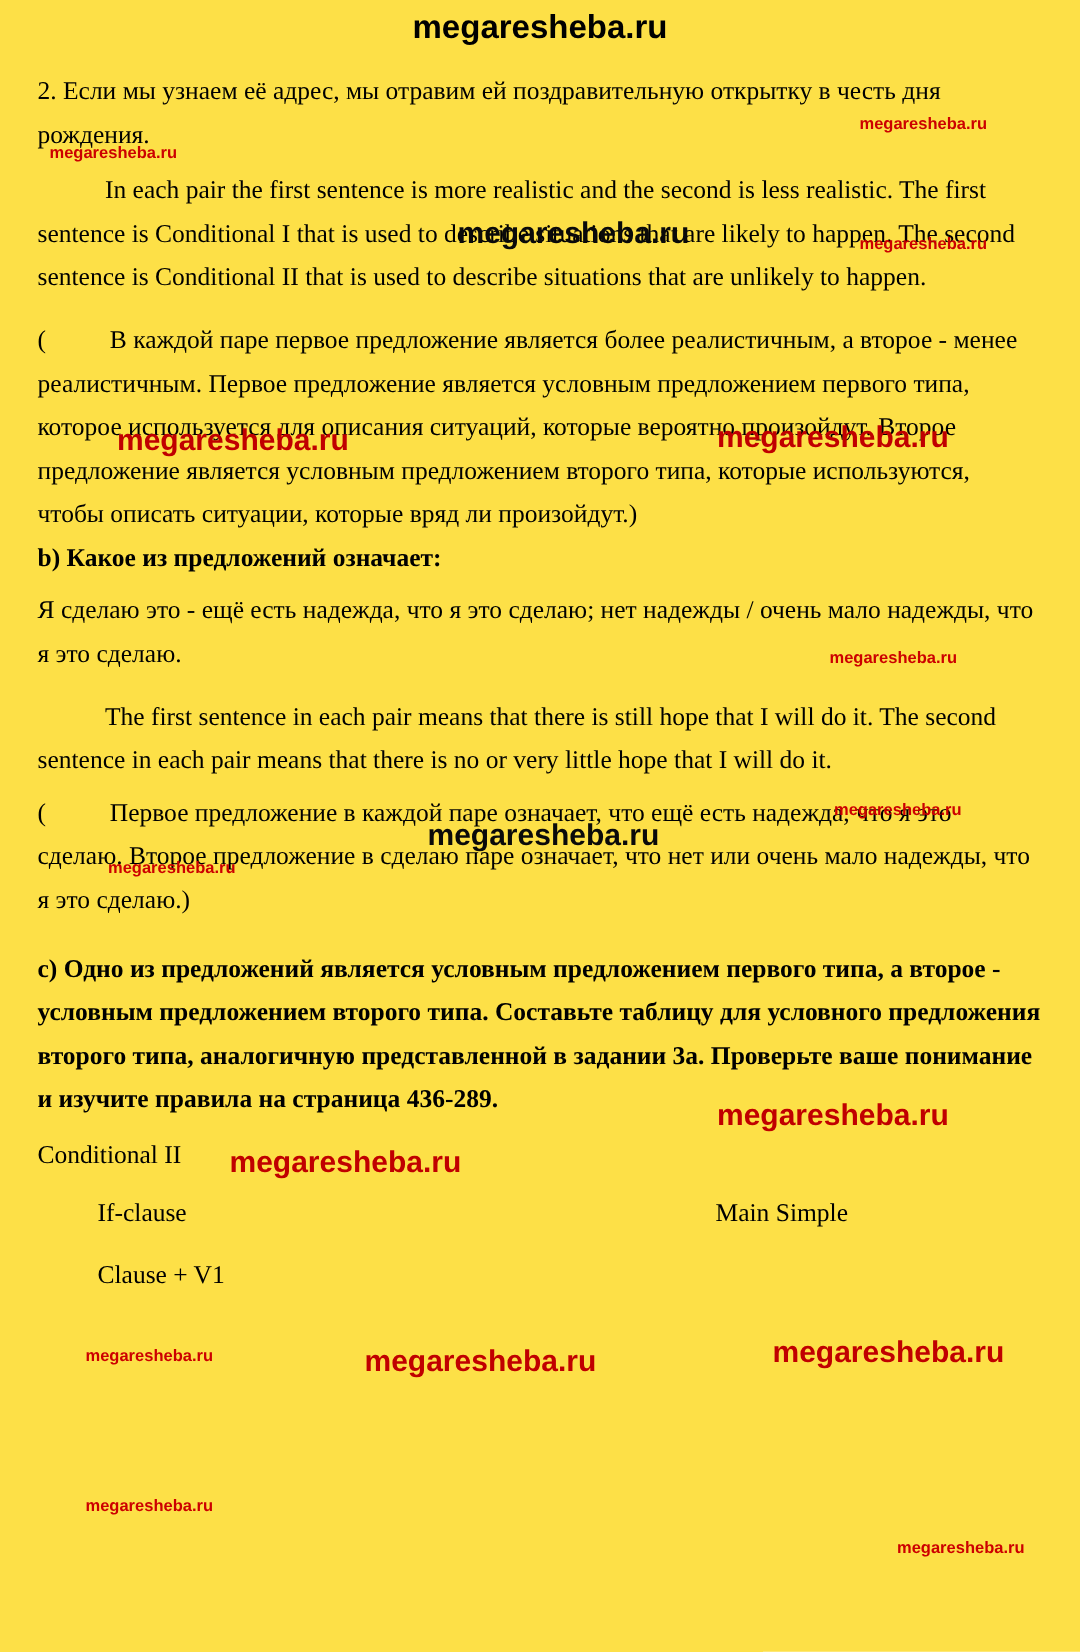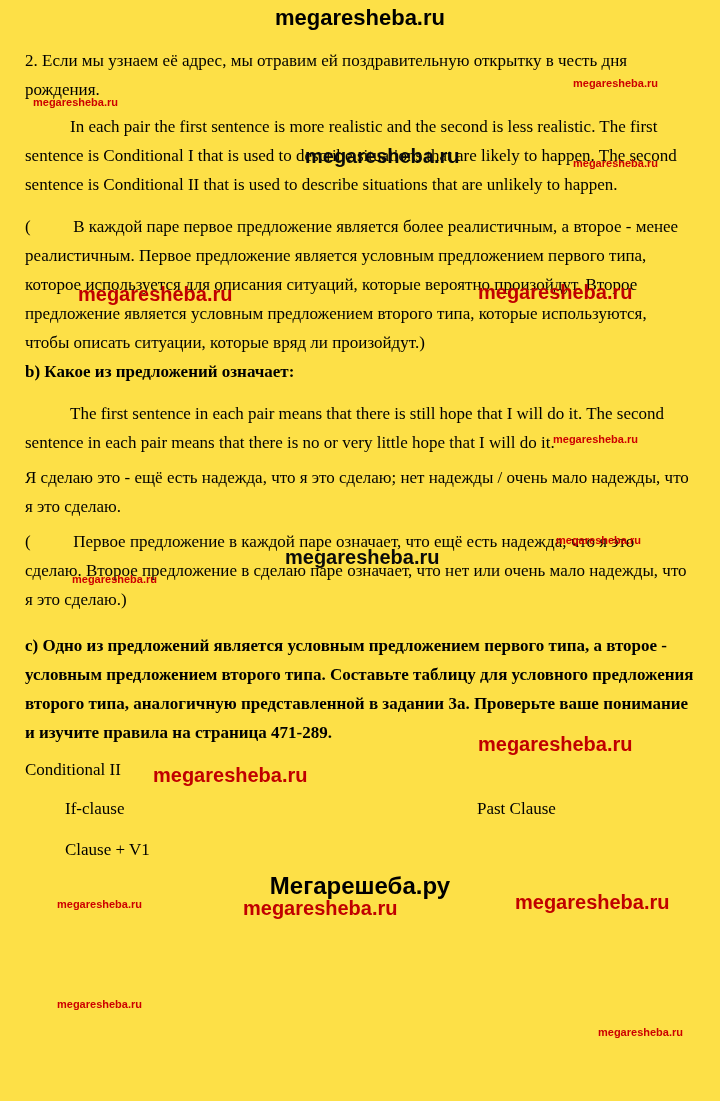--- a/index.html
+++ b/index.html
@@ -67,40 +67,39 @@
 
   <p class="para" style="margin-top:15px">2. Если мы узнаем её адрес, мы отравим ей поздравительную открытку в честь дня рождения.</p>
 
 
   <p class="para indent" style="margin-top:8px">In each pair the first sentence is more realistic and the second is less realistic. The first sentence is Conditional I that is used to describe situations that are likely to happen. The second sentence is Conditional II that is used to describe situations that are unlikely to happen.</p>
 
   <p class="para prewrap" style="margin-top:13px">(          В каждой паре первое предложение является более реалистичным, а второе - менее реалистичным. Первое предложение является условным предложением первого типа, которое используется для описания ситуаций, которые вероятно произойдут. Второе предложение является условным предложением второго типа, которые используются, чтобы описать ситуации, которые вряд ли произойдут.)</p>
 
   <p class="para bold" style="margin-top:0">b) Какое из предложений означает:</p>
 
+  <p class="para" style="margin-top:6px">Я сделаю это - ещё есть надежда, что я это сделаю; нет надежды / очень мало надежды, что я это сделаю.</p>
+
   <p class="para indent" style="margin-top:13px">The first sentence in each pair means that there is still hope that I will do it. The second sentence in each pair means that there is no or very little hope that I will do it.</p>
-
-  <p class="para" style="margin-top:6px">Я сделаю это - ещё есть надежда, что я это сделаю; нет надежды / очень мало надежды, что я это сделаю.</p>
 
   <p class="para prewrap" style="margin-top:6px">(          Первое предложение в каждой паре означает, что ещё есть надежда, что я это сделаю. Второе предложение в сделаю паре означает, что нет или очень мало надежды, что я это сделаю.)</p>
 
-  <p class="para bold" style="margin-top:17px">c) Одно из предложений является условным предложением первого типа, а второе - условным предложением второго типа. Составьте таблицу для условного предложения второго типа, аналогичную представленной в задании 3a. Проверьте ваше понимание и изучите правила на страница 471-289.</p>
+  <p class="para bold" style="margin-top:17px">c) Одно из предложений является условным предложением первого типа, а второе - условным предложением второго типа. Составьте таблицу для условного предложения второго типа, аналогичную представленной в задании 3a. Проверьте ваше понимание и изучите правила на страница 436-289.</p>
 
   <p class="para" style="margin-top:8px">Conditional II</p>
 
   <div class="cond-row" style="margin-top:10px">
     <span class="cell-left">If-clause</span>
-    <span class="cell-right">Past Clause</span>
+    <span class="cell-right">Main Simple</span>
   </div>
 
   <div class="cond-row" style="margin-top:12px">
     <span class="cell-right">Clause + V1</span>
   </div>
 
-  <div class="footer-brand">Мегарешеба.ру</div>
 
   <span class="wm wm-small" style="left:573px; top:77px">megaresheba.ru</span>
   <span class="wm wm-small" style="left:33px;  top:96px">megaresheba.ru</span>
   <span class="wm wm-bold-black" style="left:305px; top:145px">megaresheba.ru</span>
   <span class="wm wm-small" style="left:573px; top:157px">megaresheba.ru</span>
   <span class="wm wm-bold-red" style="left:78px;  top:283px">megaresheba.ru</span>
   <span class="wm wm-bold-red" style="left:478px; top:281px">megaresheba.ru</span>
   <span class="wm wm-small" style="left:553px; top:433px">megaresheba.ru</span>
   <span class="wm wm-bold-black" style="left:285px; top:546px">megaresheba.ru</span>
   <span class="wm wm-small" style="left:556px; top:534px">megaresheba.ru</span>

